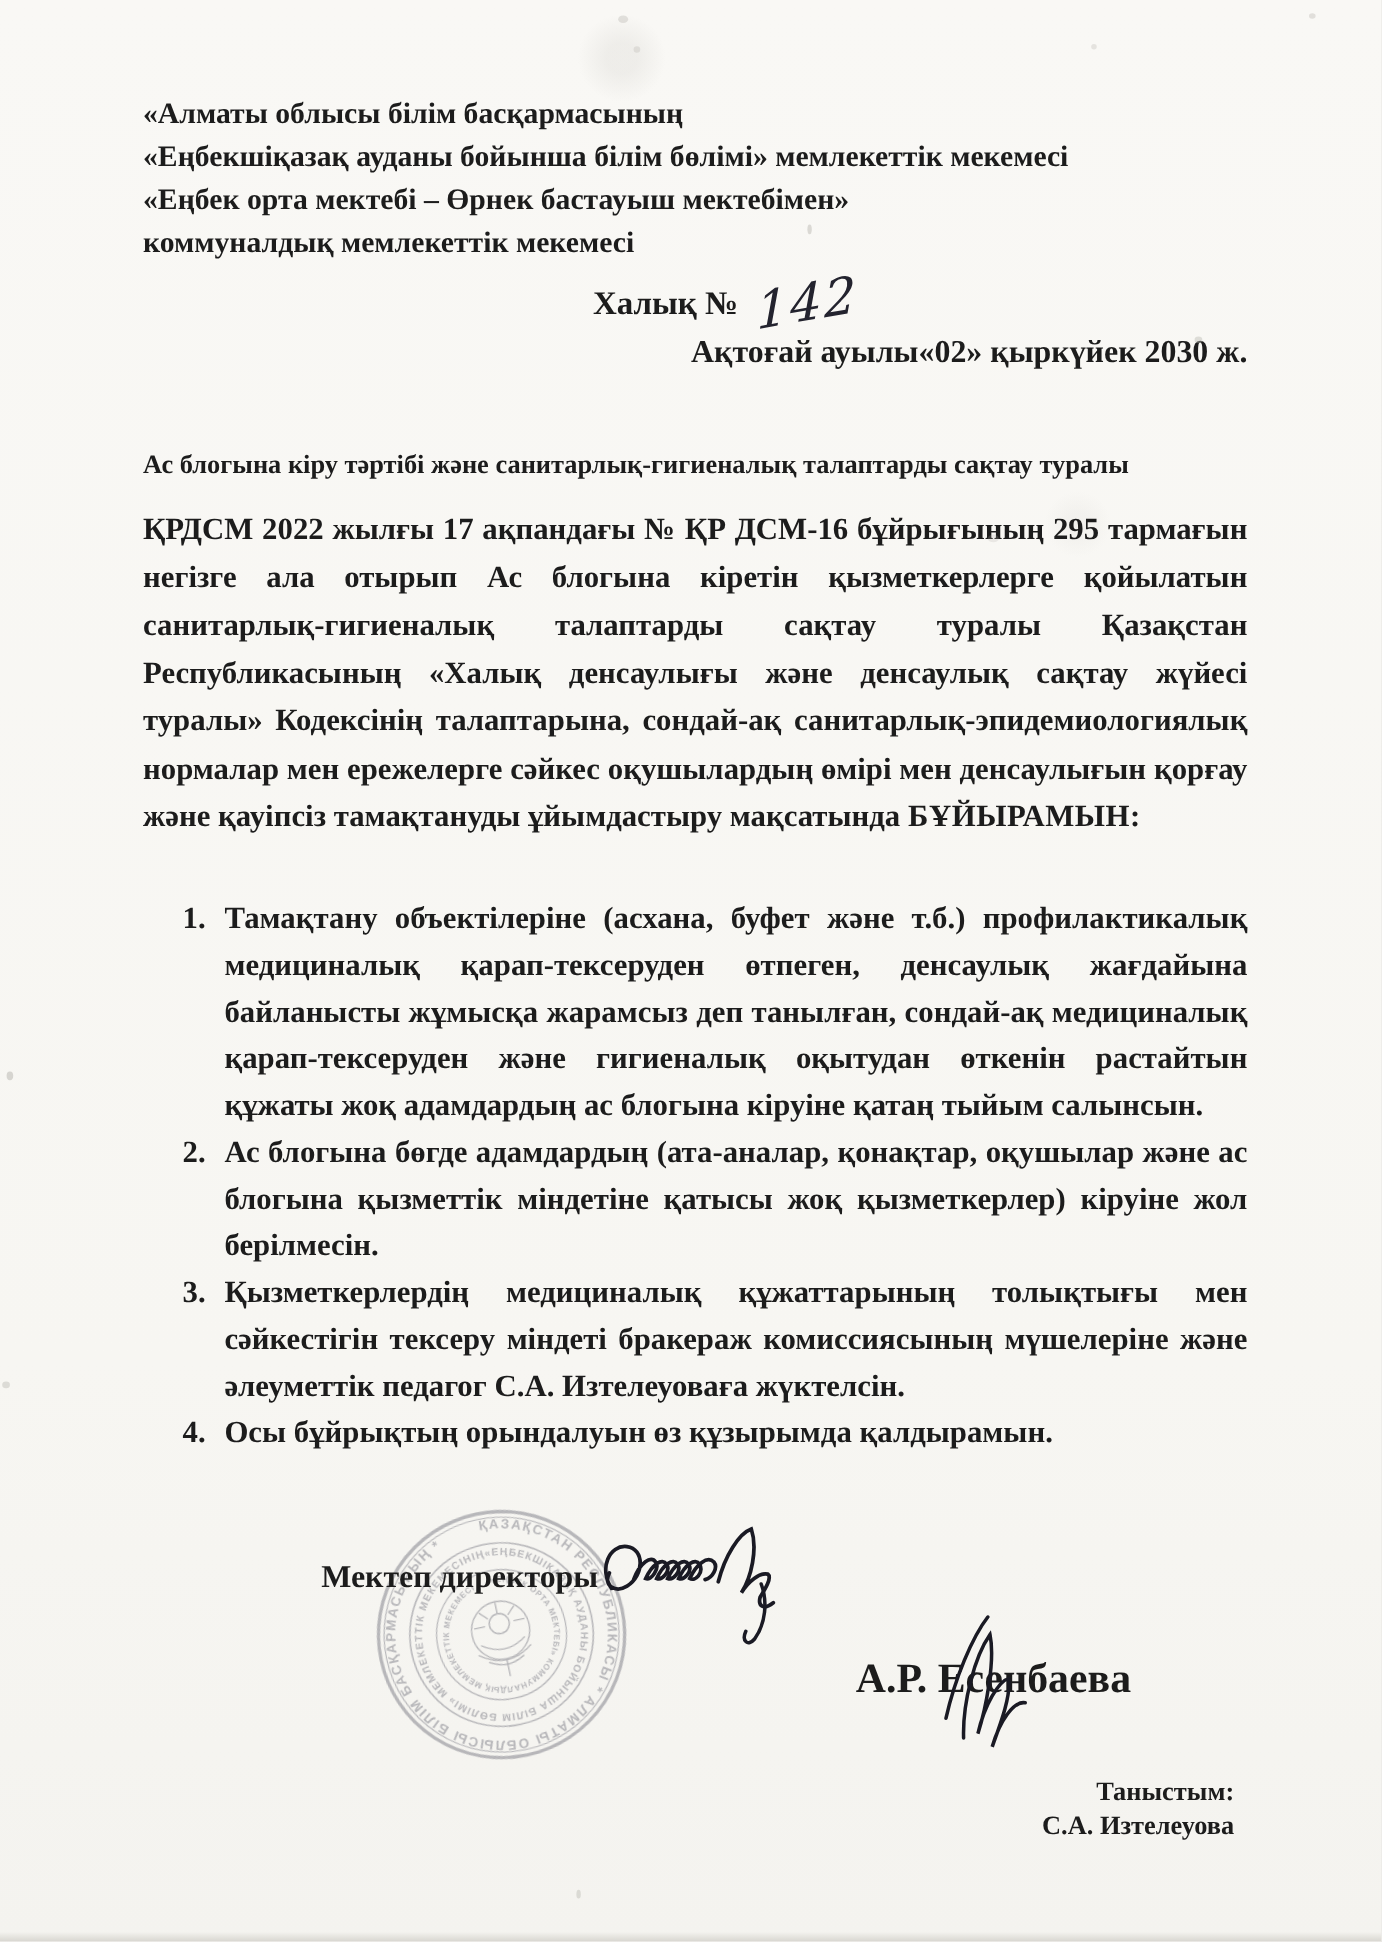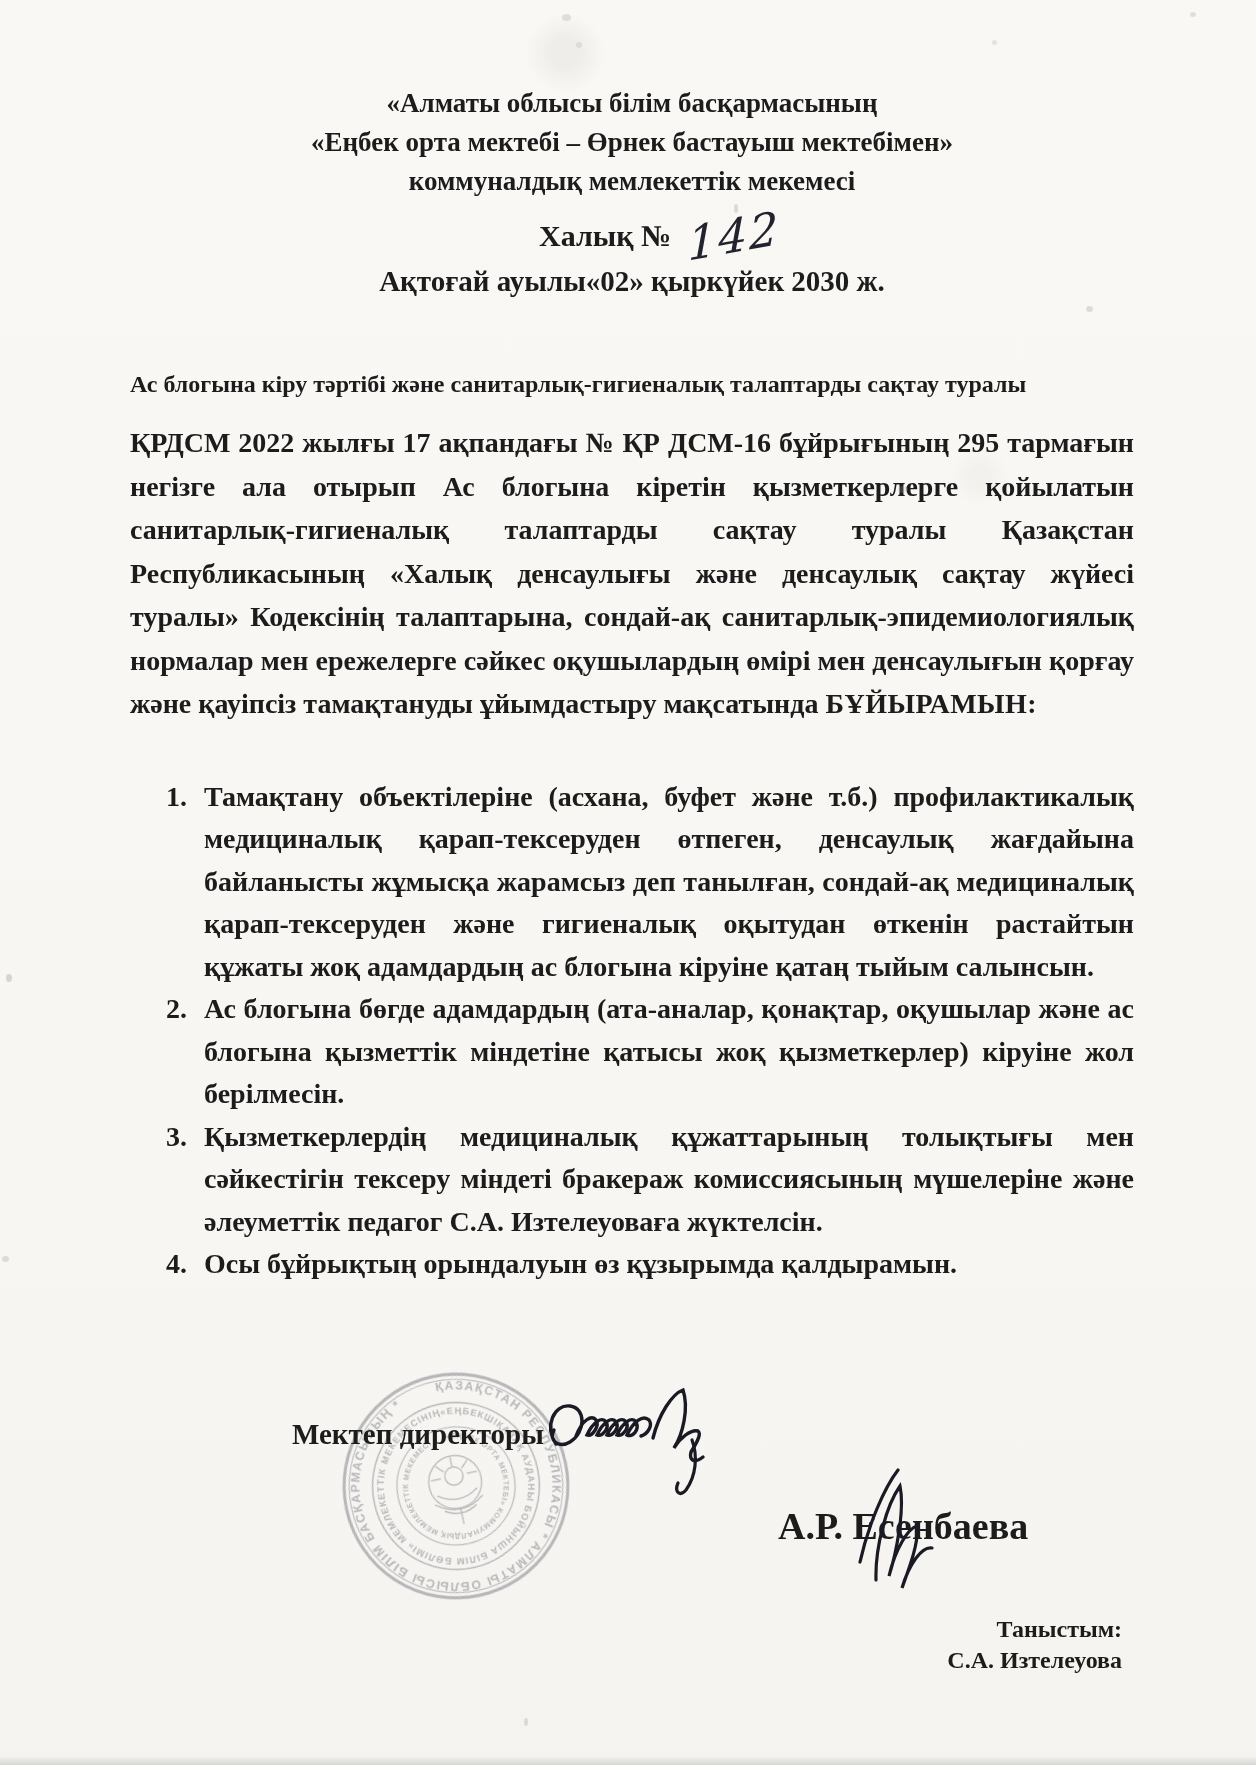--- a/index.html
+++ b/index.html
@@ -11,29 +11,29 @@
     background:
       radial-gradient(circle at 45% 3%, rgba(190,188,182,.18) 0 14px, transparent 40px),
       radial-gradient(circle at 78% 27%, rgba(190,188,182,.10) 0 10px, transparent 30px),
       linear-gradient(#f9f8f5, #f7f6f2 70%, #f4f3ef);
     overflow:hidden;
     font-family:"Liberation Serif","DejaVu Serif",serif;
     font-weight:700;
     color:#1c1c1c;
   }
   .doc{position:absolute;left:130px;right:122px;top:0;}
-  .doc-header{margin-top:84px;text-align:center;font-size:27px;line-height:39px;}
+  .doc-header{margin-top:84px;font-size:27px;line-height:39px;}
   .order-line{margin-top:8px;height:56px;text-align:center;font-size:30px;transform:translateX(28px);}
   .hand-num{
     display:inline-block;margin-left:16px;vertical-align:-6px;
     font-family:"DejaVu Serif",serif;font-style:italic;font-weight:400;
     font-size:46px;letter-spacing:2px;color:#23232e;
     transform:rotate(-10deg) skewX(-10deg);
   }
-  .place-date{display:flex;justify-content:center;font-size:29px;line-height:33px;}
+  .place-date{display:flex;justify-content:flex-end;font-size:29px;line-height:33px;}
   .subject{margin-top:64px;font-size:24px;line-height:44px;max-width:930px;}
   .body-par{margin:15px 0 0 0;font-size:28px;line-height:43.5px;text-align:justify;}
   .decree{font-weight:700;letter-spacing:.5px;}
   ol.order-items{
     margin:50px 0 0 0;padding-left:64px;
     font-size:28px;line-height:42.5px;text-align:justify;
   }
   ol.order-items li{padding-left:10px;margin:0;}
   ol.order-items li::marker{font-weight:700;}
   
@@ -49,20 +49,21 @@
 </style>
 </head>
 <body>
 
 <div class="page">
 
   <div class="doc">
 
     <header class="doc-header">
       <div>«Алматы облысы білім басқармасының</div>
+      <div>«Еңбекшіқазақ ауданы бойынша білім бөлімі» мемлекеттік мекемесі</div>
       <div>«Еңбек орта мектебі – Өрнек бастауыш мектебімен»</div>
       <div>коммуналдық мемлекеттік мекемесі</div>
     </header>
 
     <div class="order-line">
       <span>Халық №</span><span class="hand-num">142</span>
     </div>
 
     <div class="place-date">
       <span>Ақтоғай ауылы</span>

